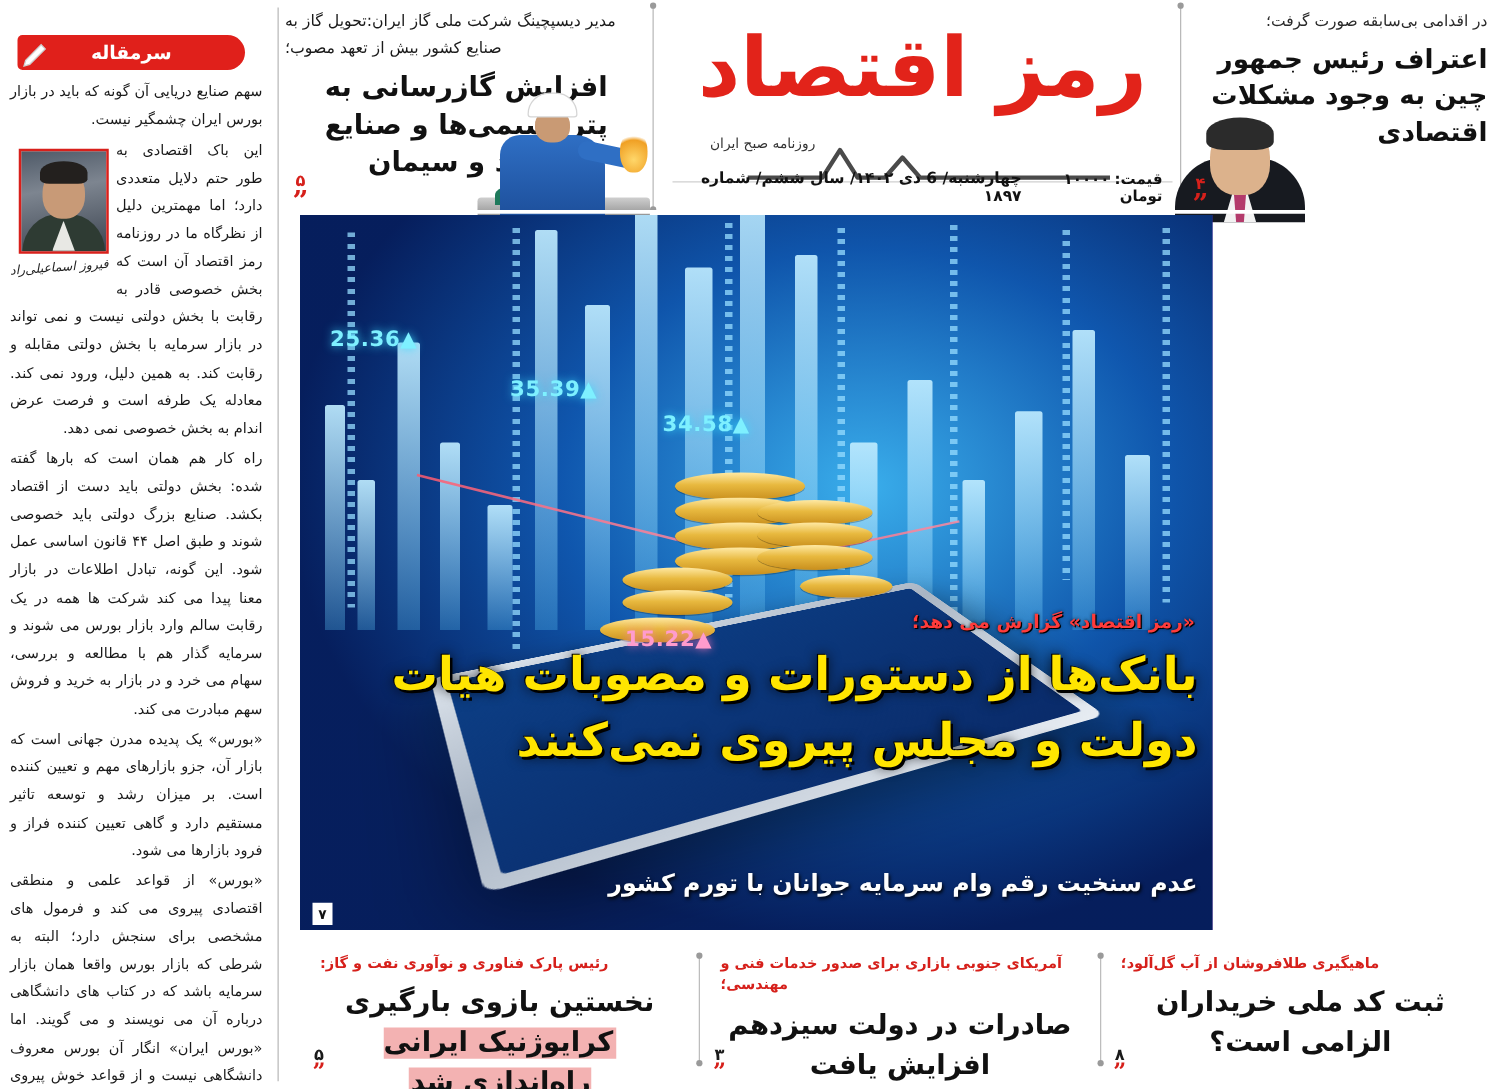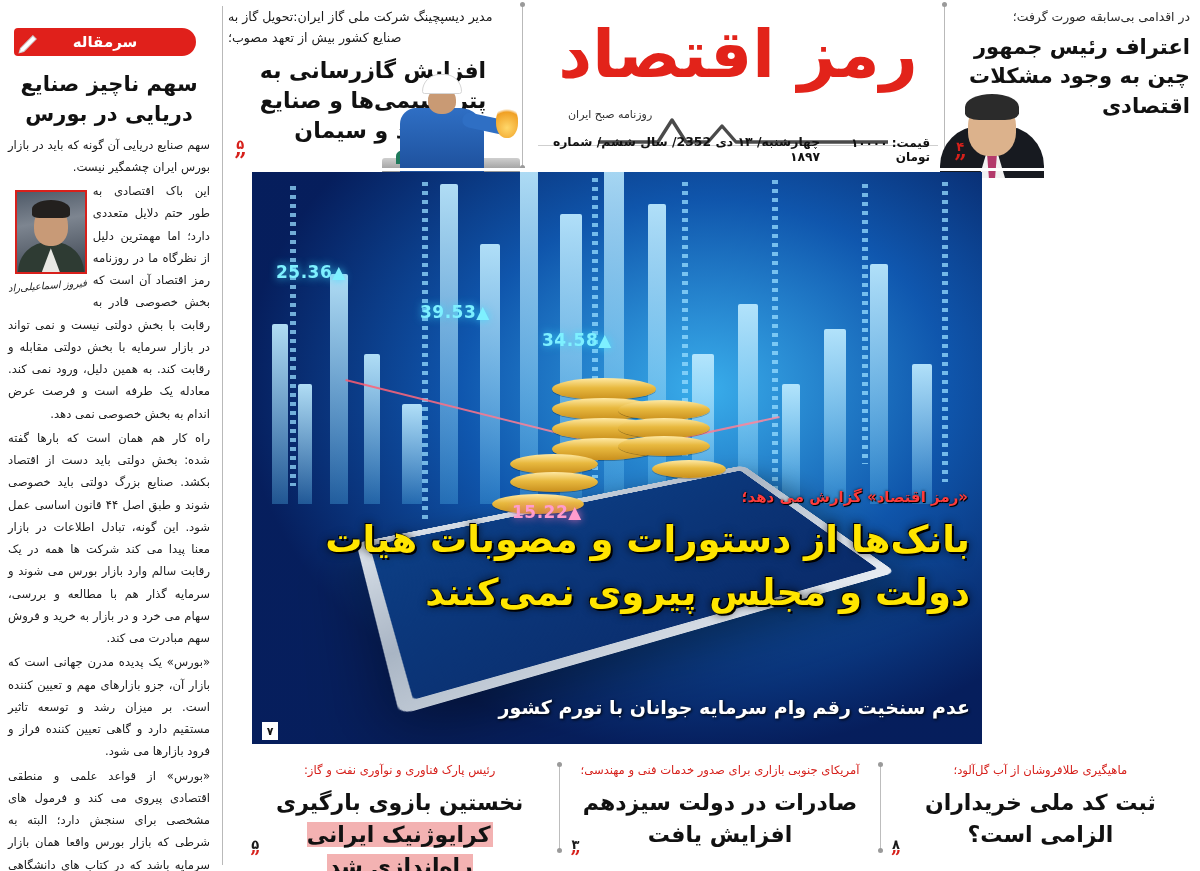--- a/index.html
+++ b/index.html
@@ -100,21 +100,21 @@
   .xi-head { position: absolute; left: 50%; top: 16px; transform: translateX(-50%);
              width: 48px; height: 56px; border-radius: 46% 46% 42% 42%; background:#dcb28c; }
   .xi-hair { position: absolute; left: 50%; top: 10px; transform: translateX(-50%);
              width: 54px; height: 26px; border-radius: 50% 50% 26% 26%; background:#2b2b2b; }
 
   .page-num { font-size: 13px; color: #d6201b; font-weight: bold; }
   .quote-mark { color: #d6201b; font-size: 22px; font-weight: bold; line-height: .6;
                 font-family: "DejaVu Serif", serif; }
 
   
-  .hero { position: absolute; left: 252px; top: 172px; width: 730px; height: 572px;
+  .hero { position: absolute; left: 240px; top: 172px; width: 730px; height: 572px;
           overflow: hidden; background: #4c1d95; }
   .hero-bg {
     position: absolute; inset: 0;
     background:
       radial-gradient(ellipse at 62% 38%, rgba(60,180,240,.95) 0%, rgba(16,92,178,.85) 38%, rgba(6,30,92,.98) 72%),
       linear-gradient(165deg, #0a1f6b 0%, #0c3a9a 35%, #061a5c 100%);
   }
   .bar3d { position: absolute; bottom: 40%; background: linear-gradient(180deg, rgba(190,235,255,.92), rgba(80,180,235,.35));
            border-radius: 2px 2px 0 0; }
   .dotcol { position: absolute; width: 6px;
@@ -142,21 +142,21 @@
                    line-height: 1.42; text-shadow: 2px 2px 0 #000, -1px -1px 0 #000, 0 0 10px rgba(0,0,0,.9); }
   .hero-sub { position: absolute; right: 12px; bottom: 26px; font-size: 19px; font-weight: bold;
               color: #ffffff; text-shadow: 1px 1px 3px #000; }
   .hero-page { position: absolute; left: 10px; bottom: 4px; width: 16px; height: 18px;
                background: #ffffff; color: #111; font-size: 11px; font-weight: bold;
                display: flex; align-items: center; justify-content: center; }
 
   
   .bottom { position: absolute; left: 240px; right: 0; top: 748px; height: 123px; display: flex; }
   .bcell { flex: 1; padding: 14px 16px 0 16px; position: relative; }
-  .bcell .kicker { color: #d6201b; font-size: 11.6px; font-weight: normal; text-align: center; line-height: 1.5; }
+  .bcell .kicker { color: #d6201b; font-size: 11.6px; font-weight: bold; line-height: 1.5; }
   .bcell .headline { margin-top: 8px; font-size: 22px; font-weight: bold; line-height: 1.45;
                      color: #111; text-align: center; }
   .bsep { width: 1px; background: #bdbdbd; margin: 18px 0 22px 0; position: relative; }
   .bsep::before, .bsep::after { content:''; position:absolute; left:-2px; width:5px; height:5px;
                                 border-radius:50%; background:#9a9a9a; }
   .bsep::before { top:-4px; } .bsep::after { bottom:-4px; }
   .bpage { position: absolute; left: 10px; bottom: 6px; text-align: center; }
   .bpage .n { font-size: 13px; font-weight: bold; color: #1a1a1a; display:block; }
   .bpage .q { color: #d6201b; font-size: 18px; font-weight: bold; line-height: .7; display:block;
               font-family: "DejaVu Serif", serif; }
@@ -174,21 +174,20 @@
     <div class="edi-banner">
       <div class="bar">
         <span>سرمقاله</span>
       </div>
       <svg class="pencil-icon" viewBox="0 0 24 24">
         <path d="M3 21l1.2-4.2L15.6 5.4l3 3L7.2 19.8 3 21z" fill="#ffffff" stroke="#d0d0d0" stroke-width="1"></path>
         <path d="M16.4 4.6l1.6-1.6a1.6 1.6 0 012.3 0l0.7 0.7a1.6 1.6 0 010 2.3l-1.6 1.6-3-3z" fill="#e0201b"></path>
       </svg>
     </div>
 
-    <div class="edi-title">سهم ناچیز صنایع دریایی در بورس</div>
 
     <div class="edi-body">
       <p>سهم صنایع دریایی آن گونه که باید در بازار بورس ایران چشمگیر نیست.</p>
       <div class="edi-photo-wrap">
         <div class="edi-photo">
           <div class="body"></div>
           <div class="shirt"></div>
           <div class="face"></div>
           <div class="hair"></div>
         </div>
@@ -225,21 +224,21 @@
 
   <div class="masthead">
     <div class="mast-title">رمز اقتصاد</div>
     <div class="mast-sub">روزنامه صبح ایران</div>
     <svg class="pulse" viewBox="0 0 290 38" preserveAspectRatio="none">
       <polyline points="0,30 60,30 74,8 88,30 110,30 124,14 138,30 290,30" fill="none" stroke="#4a4a4a" stroke-width="3.4" stroke-linejoin="round"></polyline>
     </svg>
     <div class="mast-rule"></div>
     <div class="mast-date">
       <span class="price">قیمت: ۱۰۰۰۰ تومان</span>
-      <span>چهارشنبه/ ۱۳ دی 2352/ سال ششم/ شماره ۱۸۹۷</span>
+      <span>چهارشنبه/ 6 دی ۱۴۰۲/ سال ششم/ شماره ۱۸۹۷</span>
     </div>
   </div>
   <div class="vrule dot" style="left:944px; height:160px;"></div>
 
   <div class="china">
     <div class="kicker">در اقدامی بی‌سابقه صورت گرفت؛</div>
     <div class="headline">اعتراف رئیس جمهور چین به وجود مشکلات اقتصادی</div>
     <div class="china-photo">
       <div class="xi-suit"></div>
       <div class="xi-shirt"></div>
@@ -297,21 +296,21 @@
     <div class="coinstack" style="left:300px; top:266px; width:104px; height:22px;"></div>
     <div class="coinstack" style="left:366px; top:228px; width:92px; height:20px;"></div>
     <div class="coinstack" style="left:366px; top:246px; width:92px; height:20px;"></div>
     <div class="coinstack" style="left:366px; top:264px; width:92px; height:20px;"></div>
     <div class="coinstack" style="left:258px; top:282px; width:88px; height:20px;"></div>
     <div class="coinstack" style="left:258px; top:300px; width:88px; height:20px;"></div>
     <div class="coinstack" style="left:400px; top:288px; width:74px; height:18px;"></div>
     <div class="coinstack" style="left:240px; top:322px; width:92px; height:20px;"></div>
 
     <div class="label-up" style="left:24px;  top:90px;">▲25.36</div>
-    <div class="label-up" style="left:168px; top:130px;">▲39.53</div>
+    <div class="label-up" style="left:168px; top:130px;">▲35.39</div>
     <div class="label-up" style="left:290px; top:158px;">▲34.58</div>
     <div class="label-up pink" style="left:260px; top:290px;">▲15.22</div>
 
     <div class="hero-kicker">«رمز اقتصاد» گزارش می دهد؛</div>
     <div class="hero-headline">بانک‌ها از دستورات و مصوبات هیات دولت و مجلس پیروی نمی‌کنند</div>
     <div class="hero-sub">عدم سنخیت رقم وام سرمایه جوانان با تورم کشور</div>
     <div class="hero-page">۷</div>
   </div>
 
   <div class="bottom">

